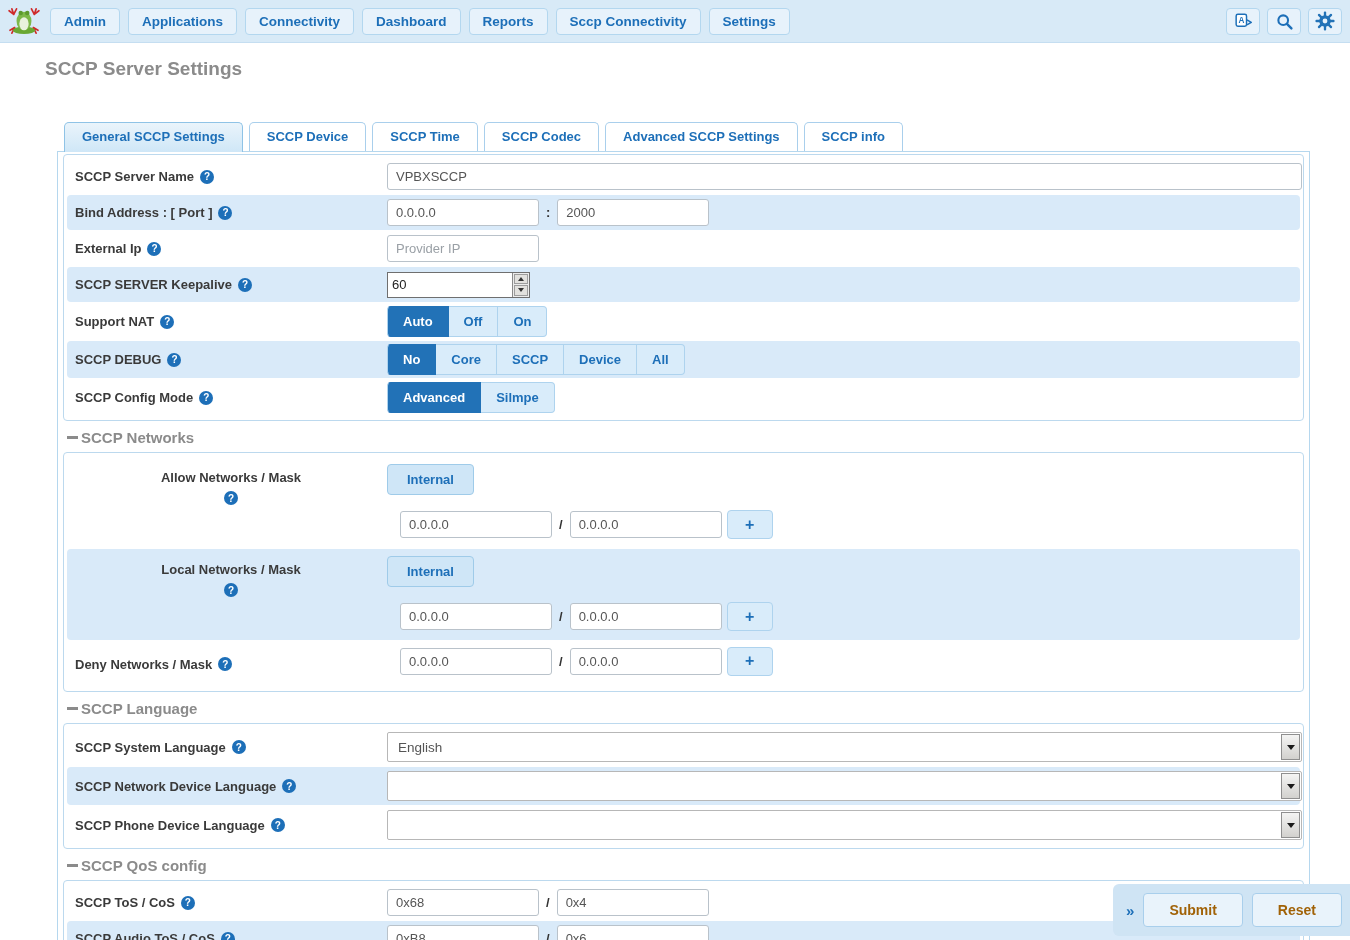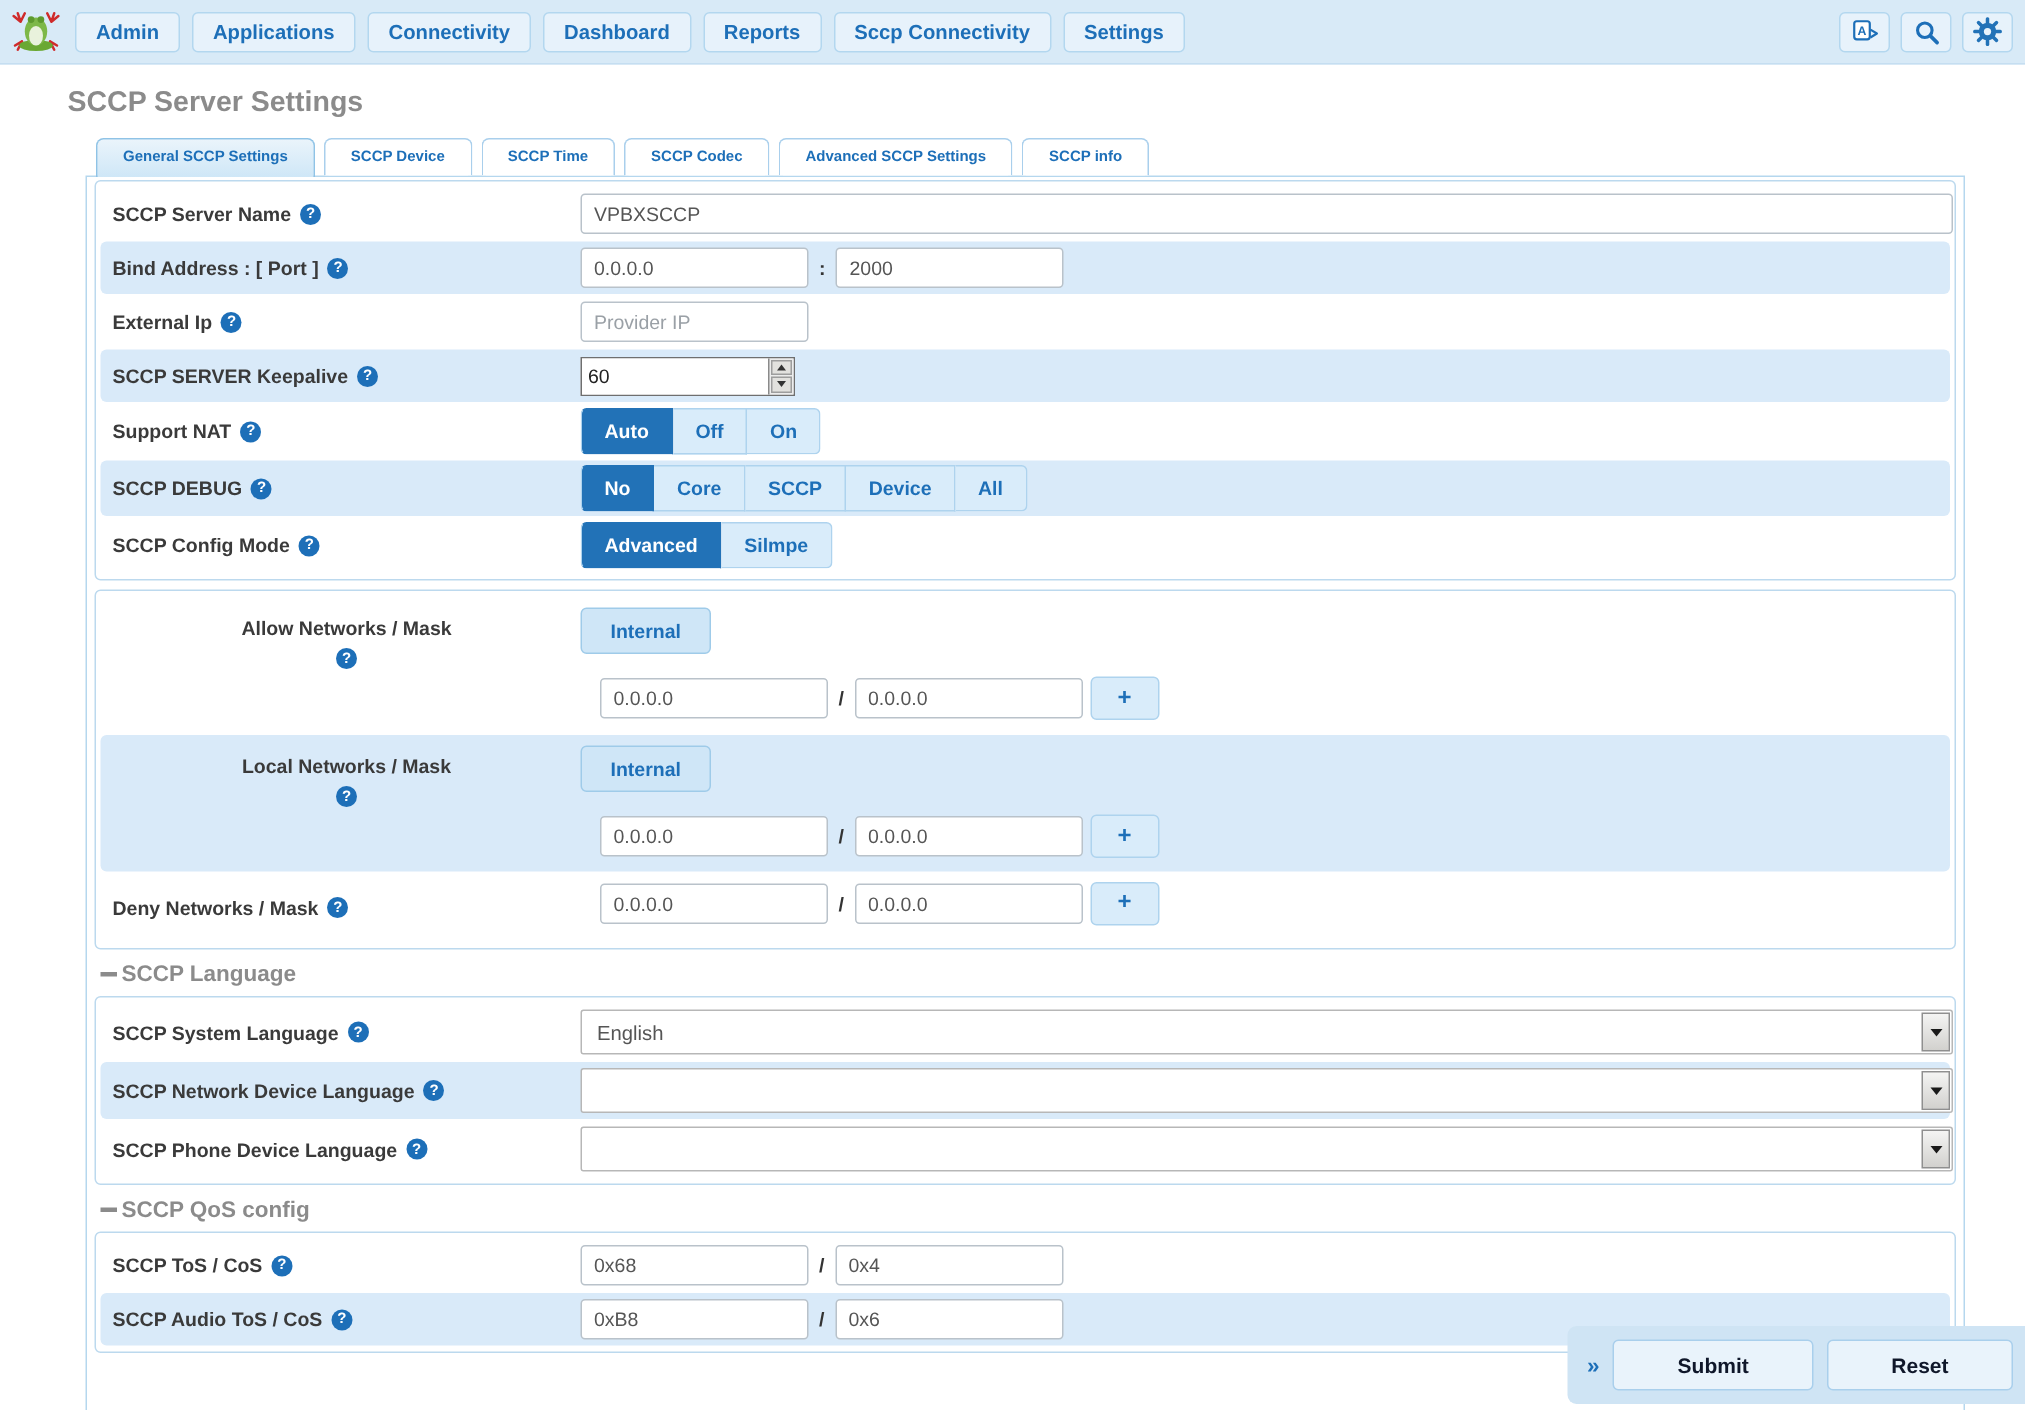--- a/index.html
+++ b/index.html
@@ -22,21 +22,21 @@
   .nav-right { margin-left:auto; display:flex; gap:7px; padding-right:2px; }
   .nav-icon-btn {
     width:34px; height:27px; background:#e7f2fb; border:1px solid #b3d7ef;
     border-radius:4px; display:flex; align-items:center; justify-content:center; cursor:pointer;
   }
   
   .page-title { color:#8b8b8b; font-size:19px; font-weight:bold; margin:15px 0 12px 45px; }
   .tabs { display:flex; gap:6px; margin-left:64px; position:relative; z-index:2; }
   .tab {
     padding:6px 17px 7px 17px; background:#ffffff; border:1px solid #a9cfec; border-bottom:none;
-    border-radius:5px 5px 0 0; color:#1d6fb8; font-weight:bold; font-size:10px; cursor:pointer;
+    border-radius:5px 5px 0 0; color:#1d6fb8; font-weight:bold; font-size:13px; cursor:pointer;margin-top:30px;
   }
   .tab.active {
     background:linear-gradient(#eaf4fb,#cfe7f7); border-color:#8fc3e6;
     position:relative; top:0; padding-bottom:8px; margin-bottom:-1px;
   }
   
   .content {
     margin-left:57px; width:1253px; height:840px;
     border:1px solid #b5d7ee; padding:2px 5px 0 5px; position:relative; background:#fff;
   }
@@ -106,22 +106,22 @@
     border:1px solid #8f8f8f; display:flex; align-items:center; justify-content:center;
   }
   .sel-tri { width:0; height:0; border-left:4px solid transparent; border-right:4px solid transparent; border-top:5px solid #1a1a1a; }
   
   .footer-bar {
     position:absolute; right:0; bottom:4px; background:#cfe4f4; border-radius:6px 0 0 6px;
     padding:9px 8px 9px 13px; display:flex; align-items:center; gap:9px; z-index:5;
   }
   .chevron { color:#1d6fb8; font-weight:bold; font-size:15px; cursor:pointer; }
   .action-btn {
-    padding:8px 42px; background:#e9f3fb; border:1px solid #a9cfec; border-radius:4px;
-    color:#0f172a; font-weight:bold; font-size:14px; cursor:pointer;
+    padding:8px 25px; background:#e9f3fb; border:1px solid #a9cfec; border-radius:4px;
+    color:#a16207; font-weight:bold; font-size:14px; cursor:pointer;
   }
 </style>
 </head>
 <body>
 
 <div class="navbar">
   <span class="logo">
     <svg viewBox="0 0 36 30" width="34" height="28">
       <g stroke="#cf2b2b" stroke-width="1.8" stroke-linecap="round" fill="none">
         <path d="M7 8 L2 4 M7 8 L5 2 M7 8 L10 2"></path>
@@ -276,20 +276,24 @@
       </div>
       <div class="controls">
         <div class="btn-group">
           <div class="bg-btn sel">Advanced</div>
           <div class="bg-btn">Silmpe</div>
         </div>
       </div>
     </div>
   </div>
 
+  <div class="section-header">
+    <span class="dash-icon"></span>
+    <span>SCCP Networks</span>
+  </div>
   <div class="section-box">
 
     <div class="frow multi">
       <div class="frow-label">
         <span>Allow Networks / Mask</span>
         <span class="help-icon">?</span>
       </div>
       <div class="controls-col">
         <button class="internal-btn">Internal</button>
         <div class="net-line">

